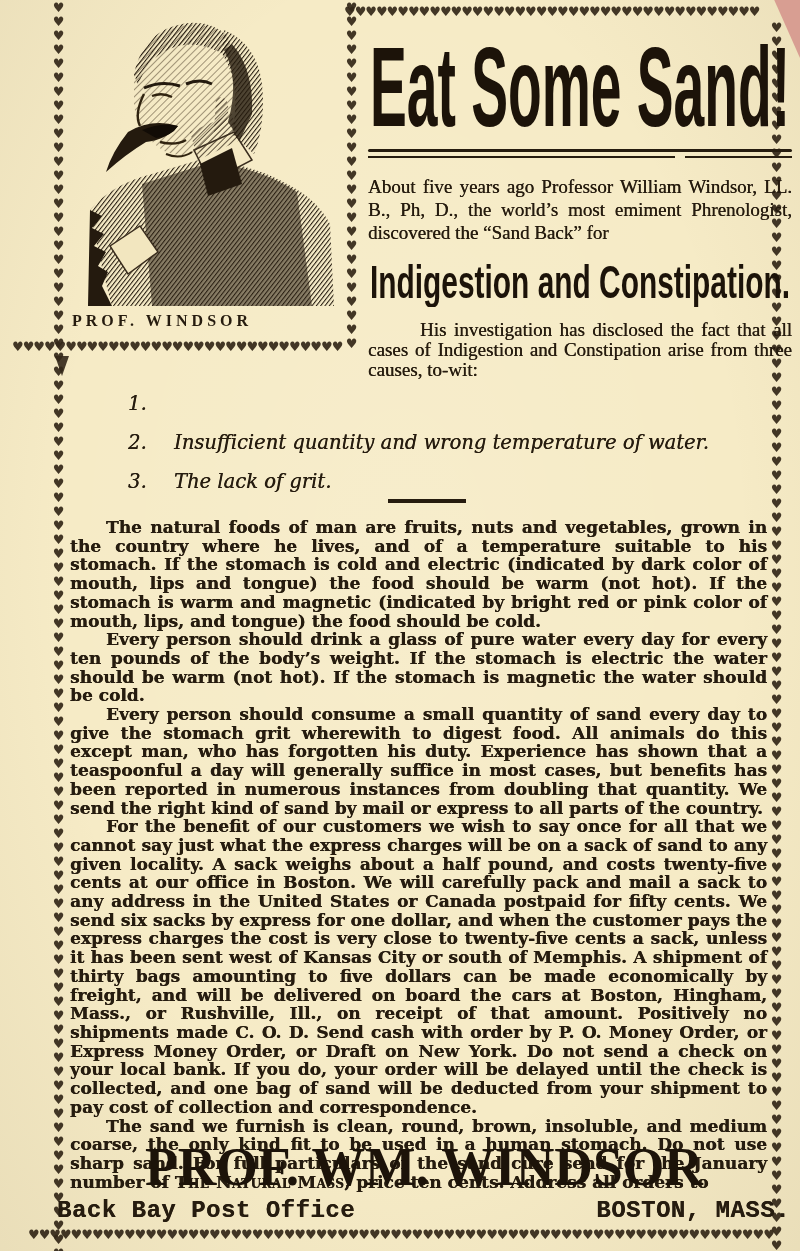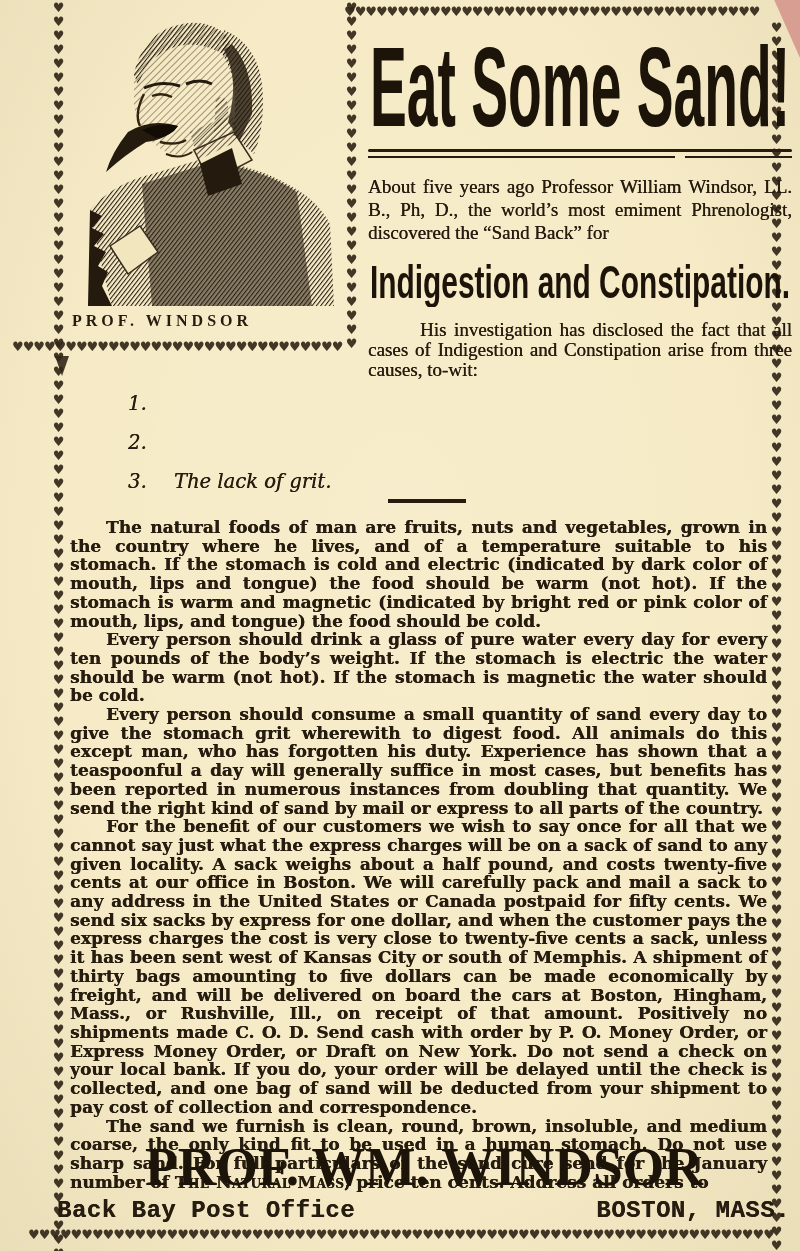--- a/index.html
+++ b/index.html
@@ -204,20 +204,21 @@
     </svg>
     <p class="investigation" style="margin:13px 0 0 0;">His investigation has disclosed the fact that all cases of Indigestion and Constipation arise from three causes, to-wit:</p>
   </div>
 
   <div class="causes">
     <div class="cause">
       <span class="num">1.</span>
     </div>
     <div class="cause">
       <span class="num">2.</span>
+      <span>Insufficient quantity and wrong temperature of water.</span>
     </div>
     <div class="cause">
       <span class="num">3.</span>
       <span>The lack of grit.</span>
     </div>
   </div>
   <div class="small-rule"></div>
 
   <div class="body-text">
     <p>The natural foods of man are fruits, nuts and vegetables, grown in the country where he lives, and of a temperature suitable to his stomach.  If the stomach is cold and electric (indicated by dark color of mouth, lips and tongue) the food should be warm (not hot).  If the stomach is warm and magnetic (indicated by bright red or pink color of mouth, lips, and tongue) the food should be cold.</p>

